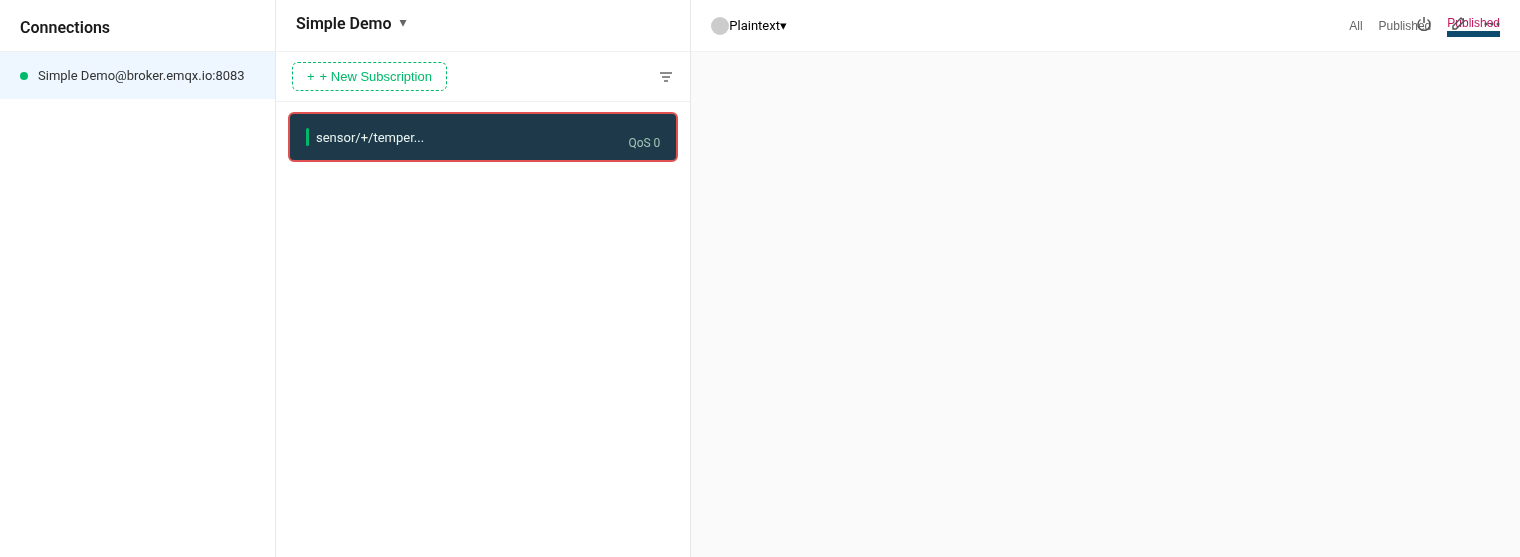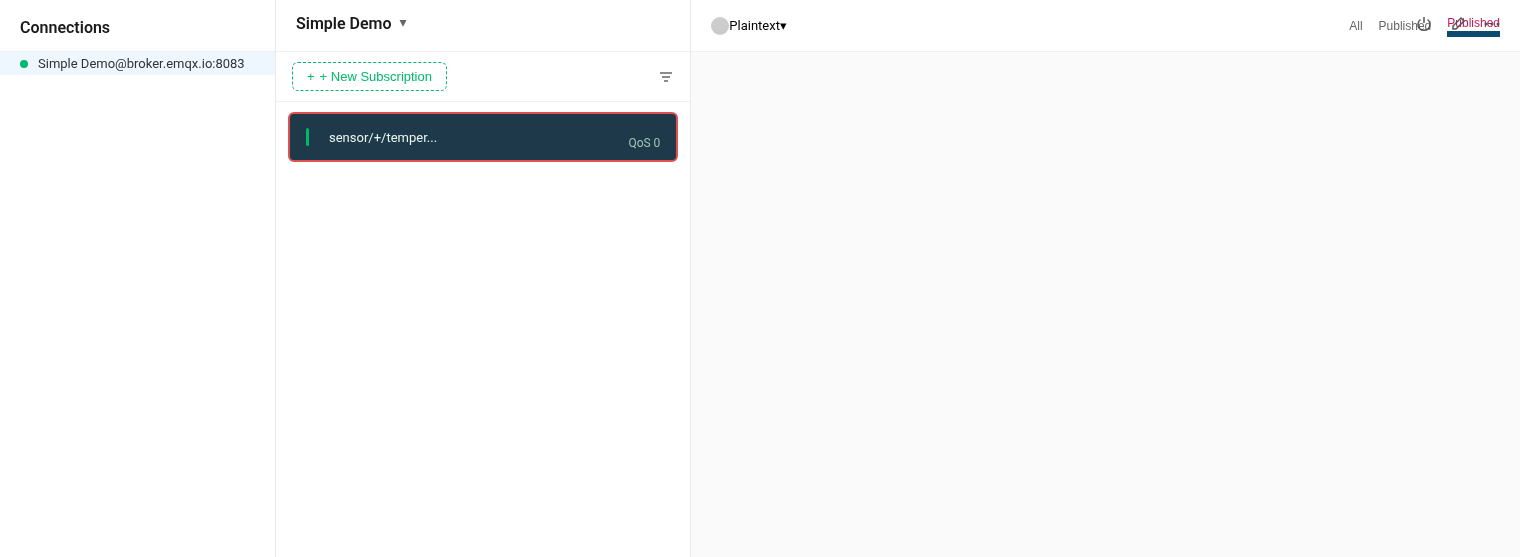--- a/index.html
+++ b/index.html
@@ -33,21 +33,21 @@
       padding: 18px 20px 14px 20px;
       font-size: 16px;
       font-weight: 600;
       color: #1a1a1a;
       border-bottom: 1px solid #f0f0f0;
     }
 
     .sidebar-item {
       display: flex;
       align-items: center;
-      padding: 4px 20px;
+      padding: 16px 20px;
       cursor: pointer;
       background: #eef7ff;
     }
 
     .sidebar-item-dot {
       width: 8px;
       height: 8px;
       border-radius: 50%;
       background: #00b96b;
       margin-right: 10px;
@@ -138,21 +138,21 @@
       border: 2px solid #e05252;
       cursor: pointer;
       margin-bottom: 4px;
     }
 
     .subscription-topic {
       color: #e8f4f0;
       font-size: 13px;
       display: flex;
       align-items: center;
-      gap: 20px;
+      gap: 7px;
     }
 
     .topic-indicator {
       width: 3px;
       height: 18px;
       background: #00b96b;
       border-radius: 2px;
       flex-shrink: 0;
     }
 

